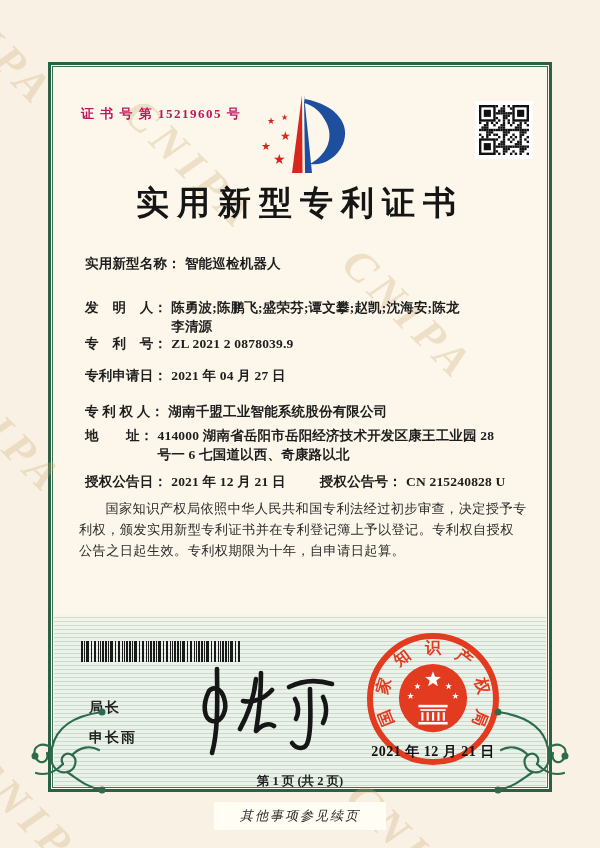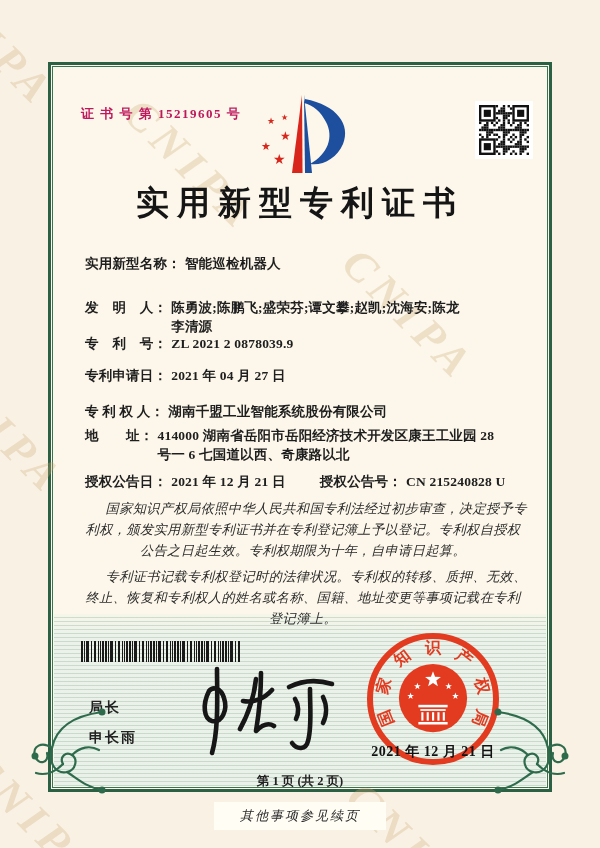--- a/index.html
+++ b/index.html
@@ -33,22 +33,22 @@
   .title{left:0;right:0;top:116px;text-align:center;font-size:33px;letter-spacing:8px;
          color:#151515;font-weight:600;}
 
   .fields{left:34px;top:0;right:20px;height:430px;}
   .frow{position:absolute;left:0;right:0;display:flex;font-size:13.5px;font-weight:600;
         color:#1e1e1e;line-height:19px;letter-spacing:0.2px;}
   .flabel{white-space:nowrap;margin-right:4px;}
   .fval{flex:0 1 auto;}
   .pair2{margin-left:34px;display:flex;}
 
-  .legal{left:28px;right:22px;top:433px;font-size:13.2px;line-height:21px;font-style:italic;
-         color:#2b2b2b;letter-spacing:0.4px;font-weight:500;text-align:center;}
+  .legal{left:28px;right:22px;top:433px;font-size:13.2px;line-height:21px;
+         color:#2b2b2b;letter-spacing:0.4px;font-weight:500;}
   .legal p{margin:0 0 5px 0;text-indent:2em;}
 
   .barcode{left:30px;top:576px;width:164px;height:21px;}
 
   .dirtitle{left:38px;top:634px;font-size:14px;font-weight:700;color:#222;
             font-family:"Liberation Sans","DejaVu Sans",sans-serif;letter-spacing:2px;}
   .dirname{left:38px;top:664px;font-size:14px;font-weight:700;color:#222;
            font-family:"Liberation Sans","DejaVu Sans",sans-serif;letter-spacing:2px;}
   .sig{left:126px;top:594px;width:176px;height:104px;}
 
@@ -303,21 +303,20 @@
         <span class="fval">2021 年 12 月 21 日</span>
         <span class="pair2">
           <span class="flabel">授权公告号：</span>
           <span class="fval">CN 215240828 U</span>
         </span>
       </div>
     </div>
 
     <div class="c legal">
       <p>国家知识产权局依照中华人民共和国专利法经过初步审查，决定授予专利权，颁发实用新型专利证书并在专利登记簿上予以登记。专利权自授权公告之日起生效。专利权期限为十年，自申请日起算。</p>
-      <p>专利证书记载专利权登记时的法律状况。专利权的转移、质押、无效、终止、恢复和专利权人的姓名或名称、国籍、地址变更等事项记载在专利登记簿上。</p>
     </div>
 
     <div class="c barcode">
       <svg width="164" height="21" viewBox="0 0 164 21">
           <rect x="0" y="0" width="2" height="21" fill="#191919"></rect>
           <rect x="3" y="0" width="1" height="21" fill="#191919"></rect>
           <rect x="5" y="0" width="3" height="21" fill="#191919"></rect>
           <rect x="10" y="0" width="1" height="21" fill="#191919"></rect>
           <rect x="13" y="0" width="2" height="21" fill="#191919"></rect>
           <rect x="17" y="0" width="1" height="21" fill="#191919"></rect>

